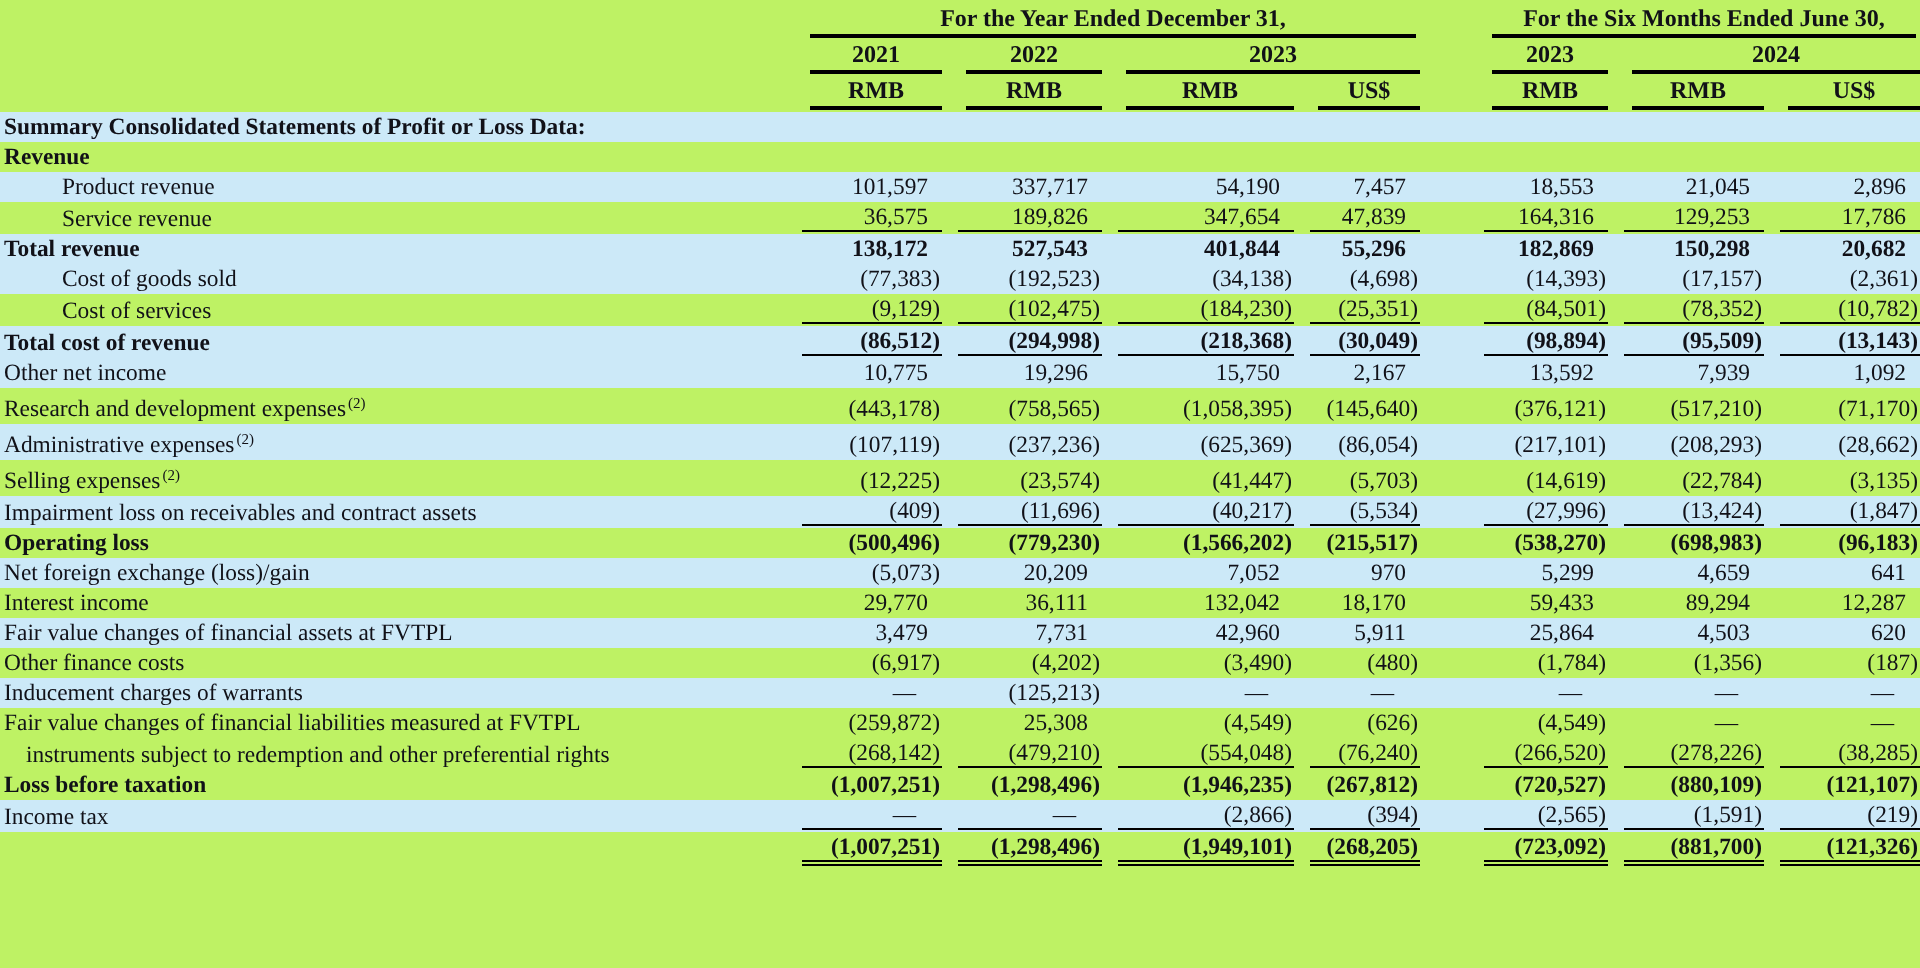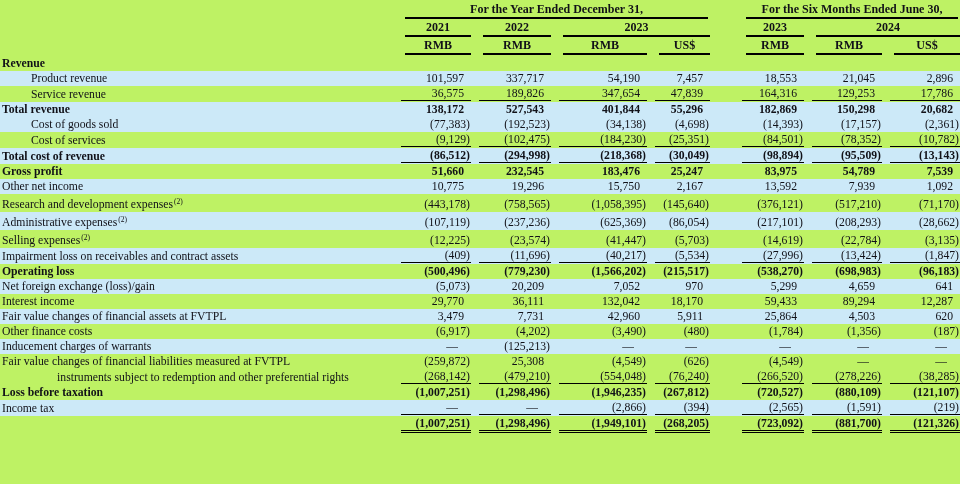--- a/index.html
+++ b/index.html
@@ -18,21 +18,21 @@
   thead .grp-cell div { border-bottom:2px solid var(--rule,#000); margin-left:12px; margin-right:2px; padding-bottom:1px; }
   thead .hl div { border-bottom:2px solid var(--rule,#000); margin-left:12px; padding-bottom:1px; }
   thead tr.r1 td { padding-top:3px; }
   thead tr.units td { font-size:11.5px; padding-top:1px; padding-bottom:2px; }
 
   
   tbody tr.shade { background:var(--stripe,#cce9f8); }
   tbody tr.bold td { font-weight:bold; }
   td.label { text-align:left; padding-left:2px; overflow:hidden; }
   td.label.ind1 { padding-left:31px; }
-  td.label.ind2 { padding-left:13px;text-align:center; }
+  td.label.ind2 { padding-left:13px; }
   sup { font-size:7.5px; vertical-align:4px; margin-left:1px; }
 
   td.val { text-align:right; }
   td.val .cell { margin-left:8px; }
   .cell.plain { padding-right:7px; }
   .cell.paren { padding-right:1px; }
   .cell.dash  { padding-right:13px; }
   .cell.u1 { border-bottom:1px solid var(--rule,#000); }
   .cell.u2 { border-bottom:3px double var(--rule,#000); }
 </style>
@@ -102,20 +102,23 @@
           </td>
         <td class="hl">
             <div>RMB</div>
           </td>
         <td class="hl">
             <div>US$</div>
           </td>
       </tr>
     </thead>
     <tbody>
+        <tr class="shade bold">
+          <td class="label" colspan="9"><span>Summary Consolidated Statements of Profit or Loss Data:</span></td>
+        </tr>
         <tr class="bold">
           <td class="label" colspan="9"><span>Revenue</span></td>
         </tr>
         <tr class="shade">
           <td class="label ind1"><span>Product revenue</span></td>
           <td class="val">
             <div class="cell plain">101,597</div>
           </td>
           <td class="val">
             <div class="cell plain">337,717</div>
@@ -253,45 +256,20 @@
           </td>
           <td></td>
           <td class="val">
             <div class="cell paren u1">(98,894)</div>
           </td>
           <td class="val">
             <div class="cell paren u1">(95,509)</div>
           </td>
           <td class="val">
             <div class="cell paren u1">(13,143)</div>
-          </td>
-        </tr>
-        <tr class="bold">
-          <td class="label"><span>Gross profit</span></td>
-          <td class="val">
-            <div class="cell plain">51,660</div>
-          </td>
-          <td class="val">
-            <div class="cell plain">232,545</div>
-          </td>
-          <td class="val">
-            <div class="cell plain">183,476</div>
-          </td>
-          <td class="val">
-            <div class="cell plain">25,247</div>
-          </td>
-          <td></td>
-          <td class="val">
-            <div class="cell plain">83,975</div>
-          </td>
-          <td class="val">
-            <div class="cell plain">54,789</div>
-          </td>
-          <td class="val">
-            <div class="cell plain">7,539</div>
           </td>
         </tr>
         <tr class="shade">
           <td class="label"><span>Other net income</span></td>
           <td class="val">
             <div class="cell plain">10,775</div>
           </td>
           <td class="val">
             <div class="cell plain">19,296</div>
           </td>

